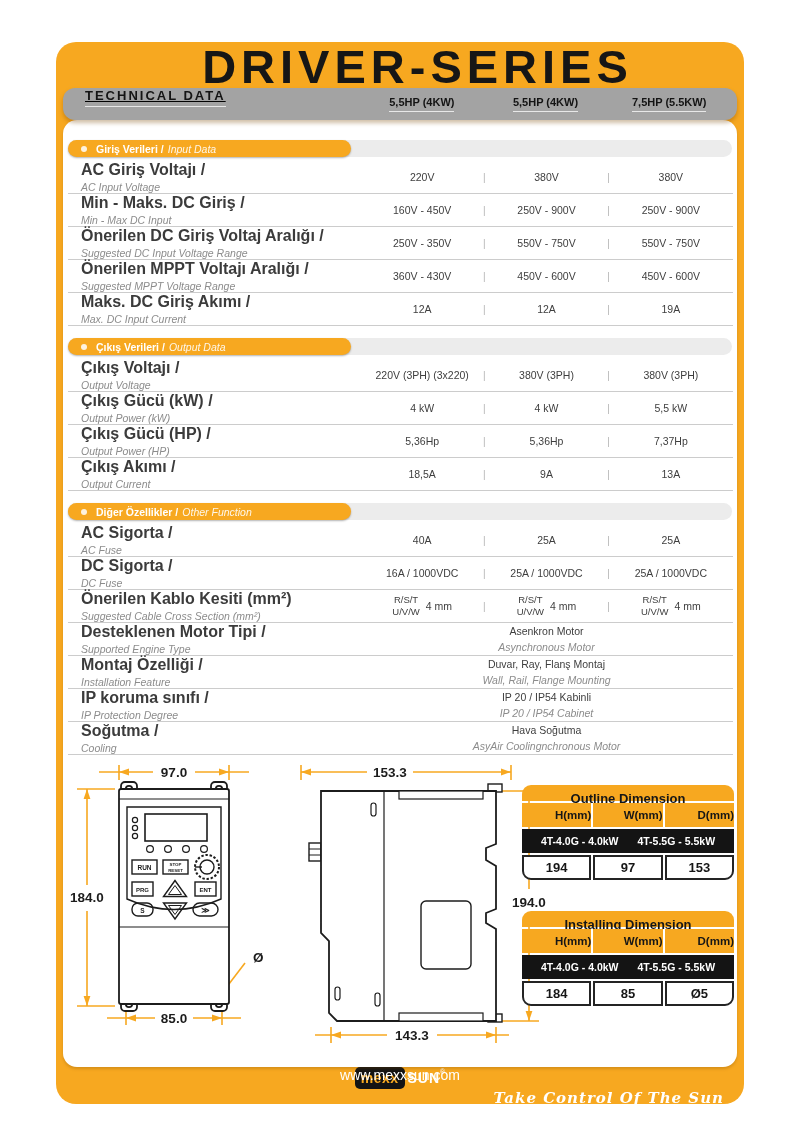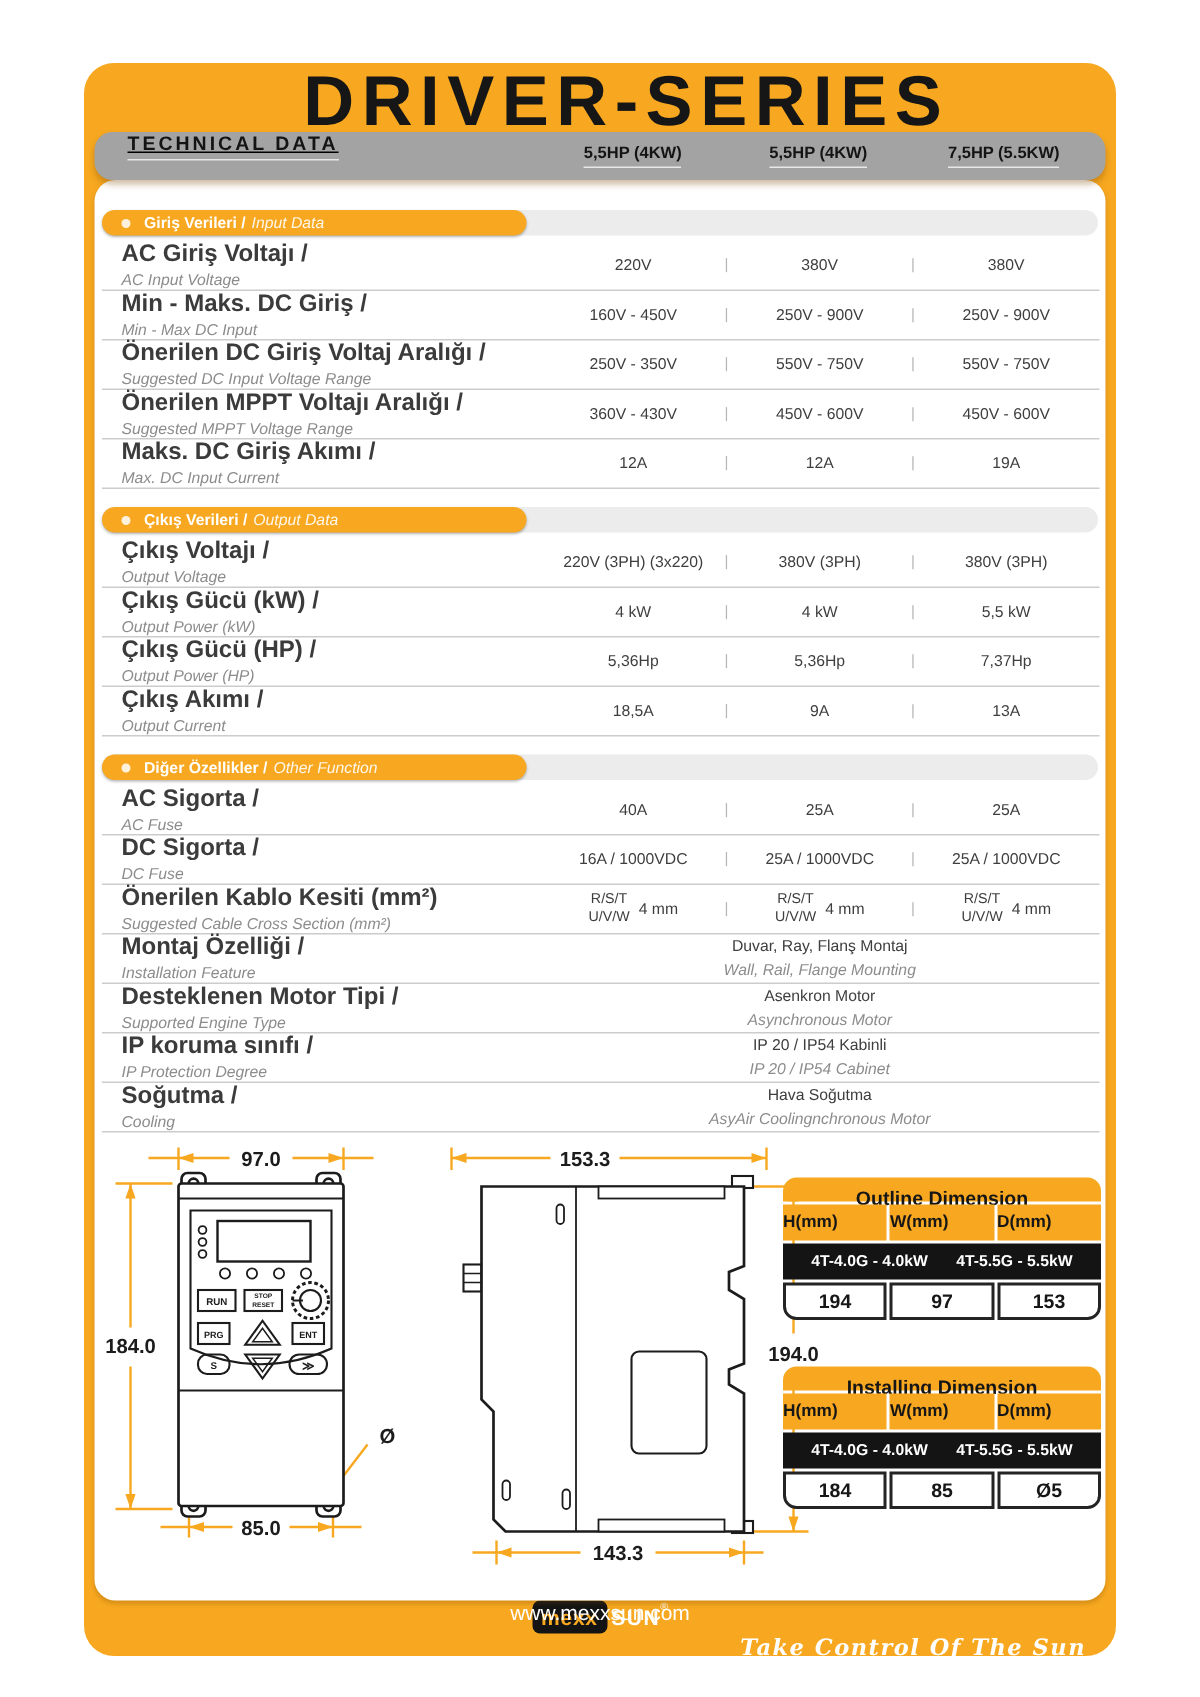--- a/index.html
+++ b/index.html
@@ -57,21 +57,21 @@
   .drawings { position:relative; height:302px; margin-top:4px; }
   .drawings svg { position:absolute; top:0; }
   #front-view { left:6px; }
   #side-view  { left:228px; }
 
   .dim-table { position:absolute; right:3px; width:212px; }
   #outline-table { top:26px; } #installing-table { top:152px; }
   .dt-title { background:#F7A820; border-radius:9px 9px 0 0; height:16px; line-height:27px;
               text-align:center; font-weight:bold; font-size:13px; color:#161616; }
   .dt-heads { display:flex; gap:2px; margin-top:2px; }
-  .dt-head { flex:1; background:#F7A820; height:24px; line-height:24px; text-align:left;
+  .dt-head { flex:1; background:#F7A820; height:24px; line-height:24px; text-align:right;
              font-weight:bold; font-size:11.5px; color:#161616; }
   .dt-models { background:#141414; color:#ffffff; height:24px; margin-top:2px; display:flex;
                align-items:center; justify-content:space-evenly; font-weight:bold; font-size:10.5px;text-align:right; }
   .dt-vals { display:flex; gap:2px; margin-top:2px; }
   .dt-val { flex:1; background:#ffffff; border:2px solid #242424; height:25px; line-height:21px;
             text-align:center; font-weight:bold; font-size:13px; color:#161616; }
   .dt-val:first-child { border-radius:0 0 0 9px; }
   .dt-val:last-child  { border-radius:0 0 9px 0; }
 
   .footer { position:relative; height:37px; display:flex; align-items:center; padding:0 20px;flex-direction:column; }
@@ -308,39 +308,39 @@
               <div>U/V/W</div>
             </div>
             <div class="cable-size">4 mm</div>
           </div>
           <span class="pipe p1">|</span>
           <span class="pipe p2">|</span>
         </div>
       </div>
       <div class="row">
         <div class="row-label">
+          <div class="lbl-tr">Desteklenen Motor Tipi /</div>
+          <div class="lbl-en">Supported Engine Type</div>
+        </div>
+        <div class="row-vals">
+          <div class="span-val">
+            <div class="sv-tr">Asenkron Motor</div>
+            <div class="sv-en">Asynchronous Motor</div>
+          </div>
+        </div>
+      </div>
+      <div class="row">
+        <div class="row-label">
           <div class="lbl-tr">Montaj Özelliği /</div>
           <div class="lbl-en">Installation Feature</div>
         </div>
         <div class="row-vals">
           <div class="span-val">
             <div class="sv-tr">Duvar, Ray, Flanş Montaj</div>
             <div class="sv-en">Wall, Rail, Flange Mounting</div>
-          </div>
-        </div>
-      </div>
-      <div class="row">
-        <div class="row-label">
-          <div class="lbl-tr">Desteklenen Motor Tipi /</div>
-          <div class="lbl-en">Supported Engine Type</div>
-        </div>
-        <div class="row-vals">
-          <div class="span-val">
-            <div class="sv-tr">Asenkron Motor</div>
-            <div class="sv-en">Asynchronous Motor</div>
           </div>
         </div>
       </div>
       <div class="row">
         <div class="row-label">
           <div class="lbl-tr">IP koruma sınıfı /</div>
           <div class="lbl-en">IP Protection Degree</div>
         </div>
         <div class="row-vals">
           <div class="span-val">

